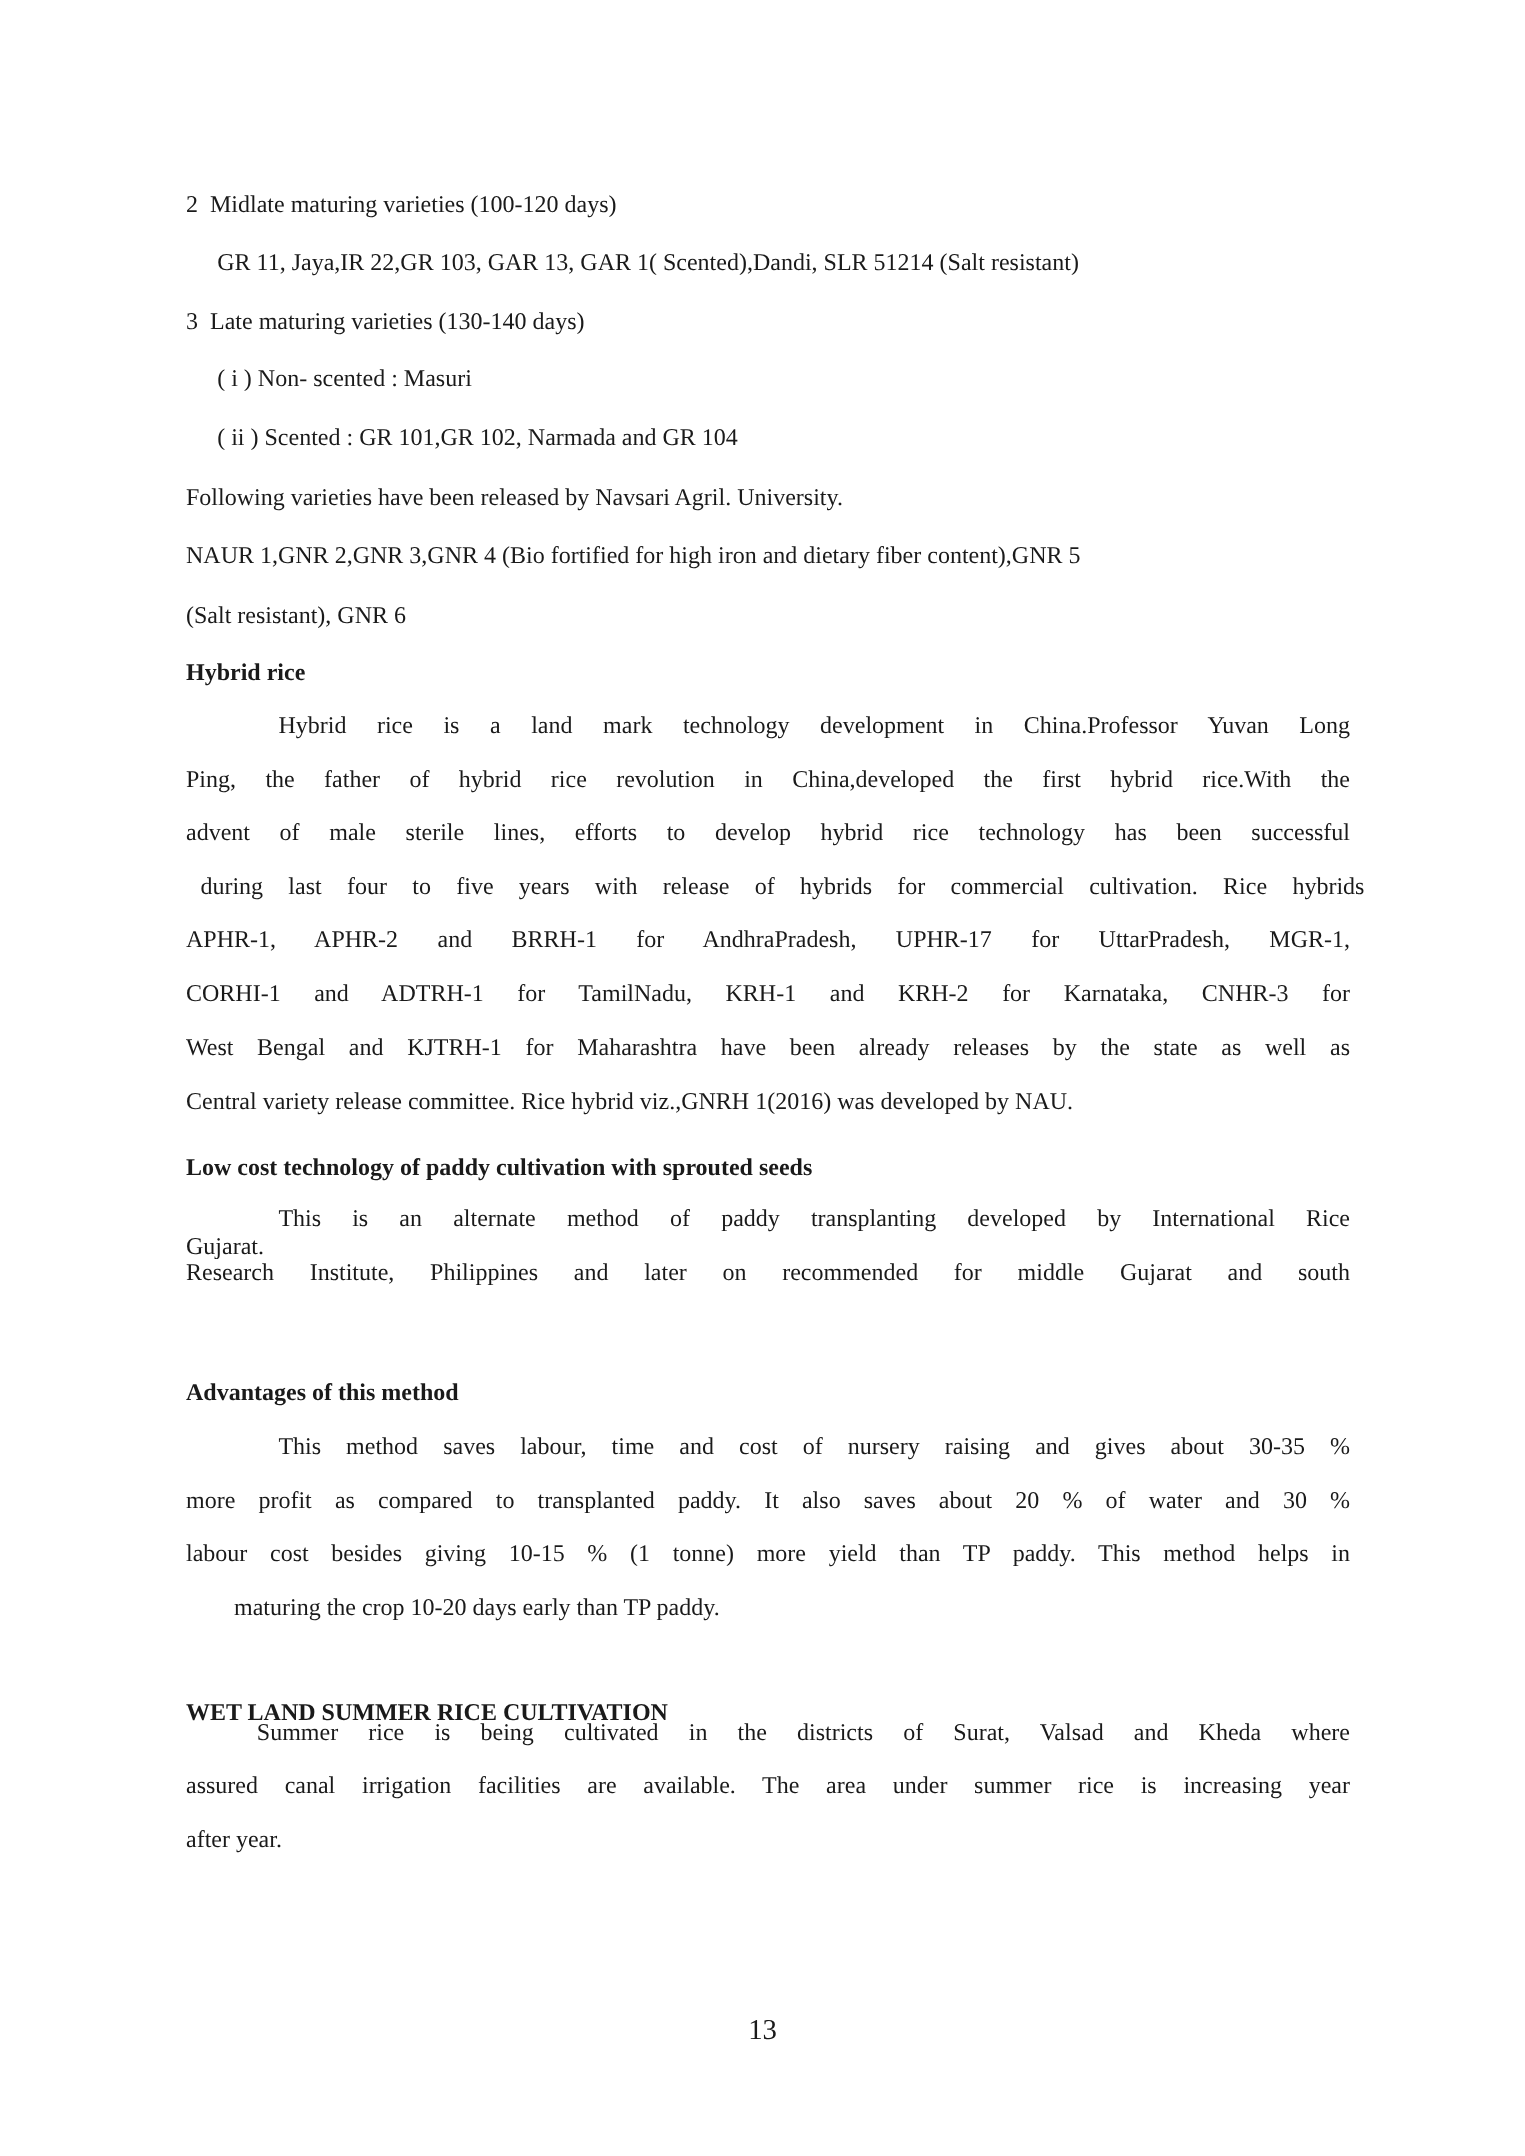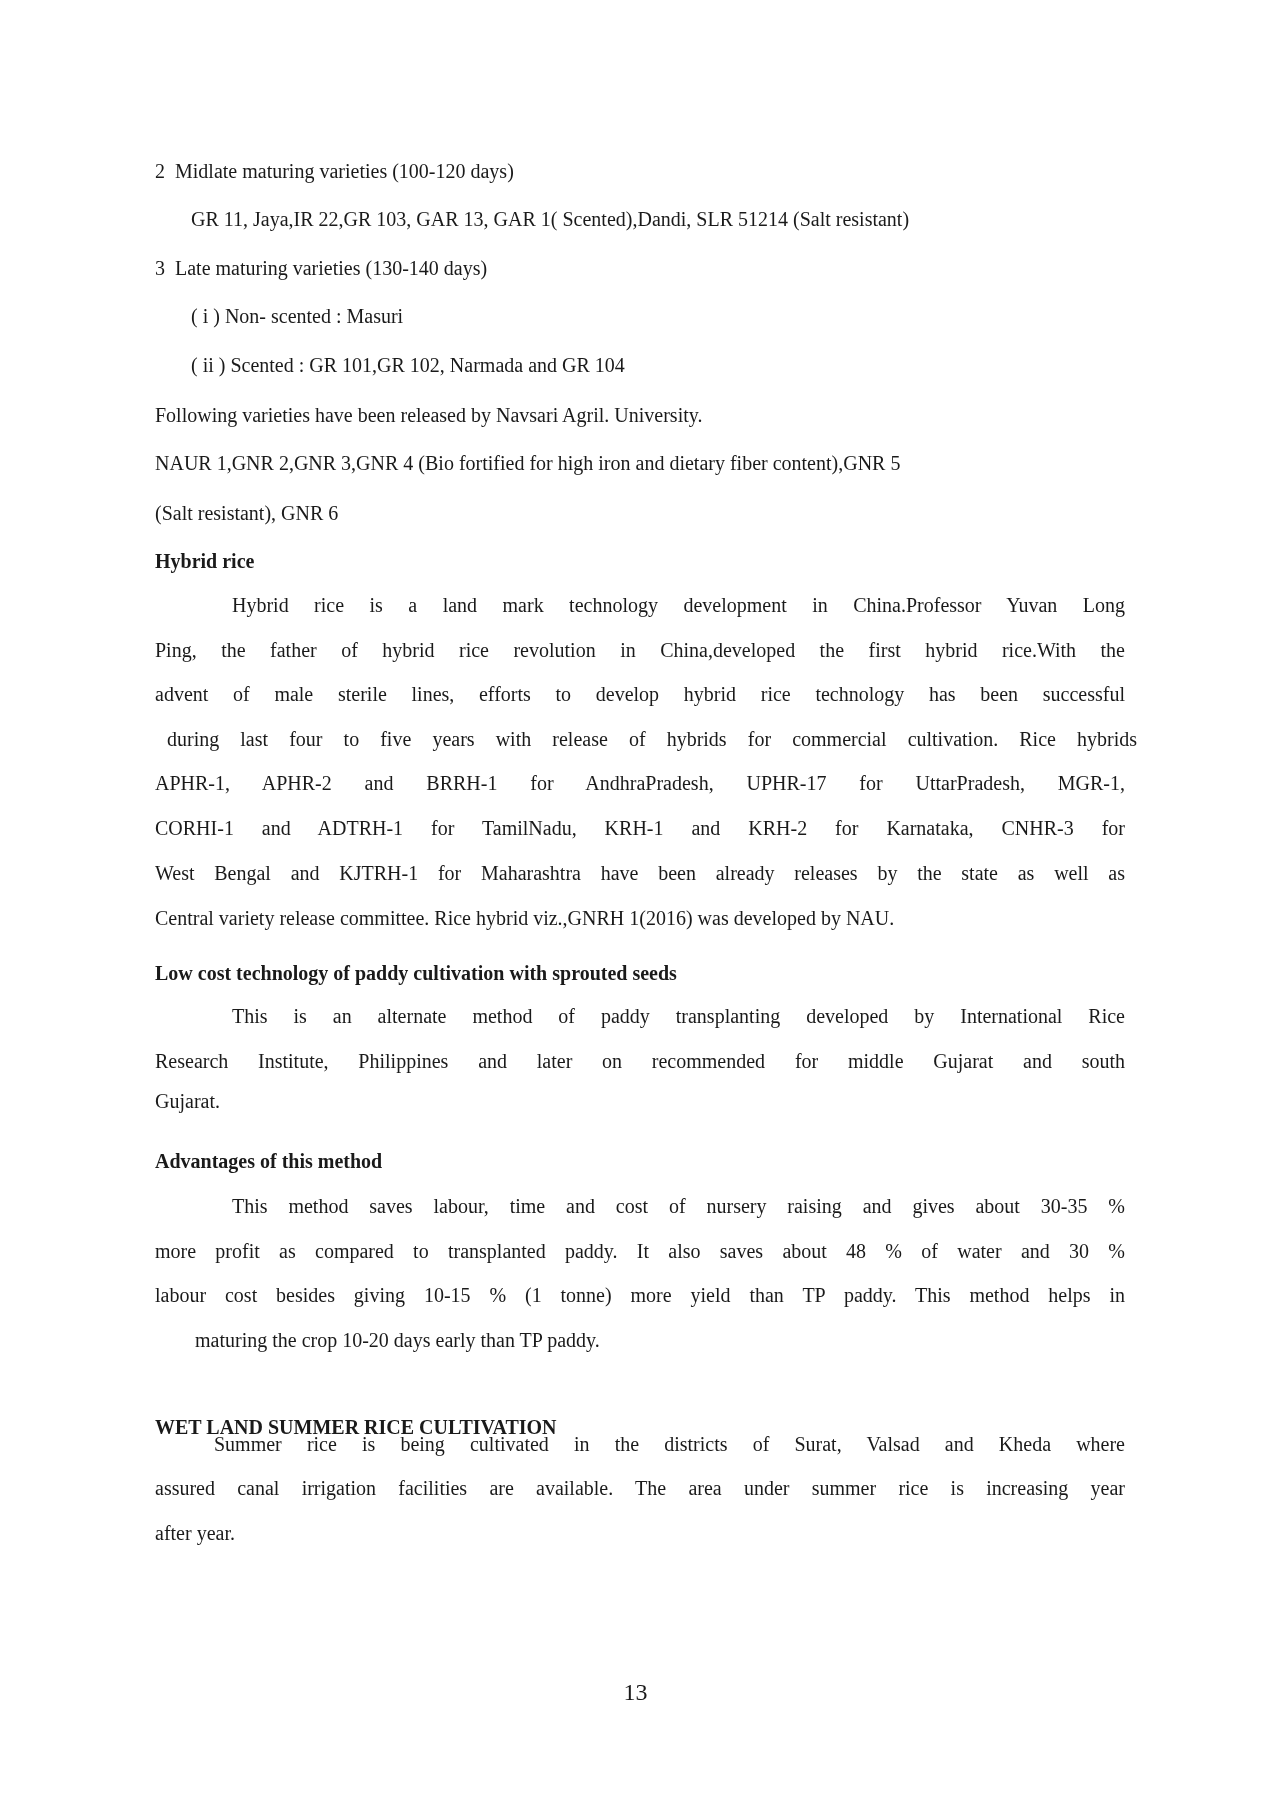--- a/index.html
+++ b/index.html
@@ -1,19 +1,19 @@
 <!DOCTYPE html>
 <html><head>
 <meta charset="utf-8">
 <style>
   html, body { margin: 0; padding: 0; background: #ffffff; }
   body { width: 1271px; height: 1797px; position: relative; overflow: hidden;
          font-family: "Liberation Serif", "DejaVu Serif", serif; color: #1a1a1a; }
   .ln { position: absolute; left: 155px; font-size: 20px; line-height: 30px; white-space: nowrap; }
-  .ind1 { left: 191px; }
+  .ind1 { left: 181px; }
   .just { width: 970px; text-align: justify; text-align-last: justify; white-space: normal; }
   .first { text-indent: 77px; }
   .first2 { text-indent: 59px; }
   .hd { font-weight: bold; }
   .pgnum { position: absolute; left: 0; width: 1271px; text-align: center; top: 1677px; font-size: 24px; line-height: 30px; }
 </style>
 </head>
 <body>
 
 <div class="ln" style="top:156px;">
@@ -38,25 +38,25 @@
 <div class="ln just" style="top:679px;">advent of male sterile lines, efforts to develop hybrid rice technology has been successful</div>
 <div class="ln just" style="top:724px;margin-left:12px;">during last four to five years with release of hybrids for commercial cultivation. Rice hybrids</div>
 <div class="ln just" style="top:768px;">APHR-1, APHR-2 and BRRH-1 for AndhraPradesh, UPHR-17 for UttarPradesh, MGR-1,</div>
 <div class="ln just" style="top:813px;">CORHI-1 and ADTRH-1 for TamilNadu, KRH-1 and KRH-2 for Karnataka, CNHR-3 for</div>
 <div class="ln just" style="top:858px;">West Bengal and KJTRH-1 for Maharashtra have been already releases by the state as well as</div>
 <div class="ln" style="top:903px;">Central variety release committee. Rice hybrid viz.,GNRH 1(2016) was developed by NAU.</div>
 
 <div class="ln hd" style="top:958px;">Low cost technology of paddy cultivation with sprouted seeds</div>
 <div class="ln just first" style="top:1001px;">This is an alternate method of paddy transplanting developed by International Rice</div>
 <div class="ln just" style="top:1046px;">Research Institute, Philippines and later on recommended for middle Gujarat and south</div>
-<div class="ln" style="top:1086px;text-align:right;">Gujarat.</div>
+<div class="ln" style="top:1024px;text-align:right;">Gujarat.</div>
 
 <div class="ln hd" style="top:1146px;">Advantages of this method</div>
 <div class="ln just first" style="top:1191px;">This method saves labour, time and cost of nursery raising and gives about 30-35 %</div>
-<div class="ln just" style="top:1236px;">more profit as compared to transplanted paddy. It also saves about 48 % of water and 30 %</div>
+<div class="ln just" style="top:1236px;">more profit as compared to transplanted paddy. It also saves about 20 % of water and 30 %</div>
 <div class="ln just" style="top:1280px;">labour cost besides giving 10-15 % (1 tonne) more yield than TP paddy. This method helps in</div>
 <div class="ln" style="top:1325px;margin-left:40px;">maturing the crop 10-20 days early than TP paddy.</div>
 
 <div class="ln hd" style="top:1384px;margin-top:28px;">WET LAND SUMMER RICE CULTIVATION</div>
 <div class="ln just first2" style="top:1429px;">Summer rice is being cultivated in the districts of Surat, Valsad and Kheda where</div>
 <div class="ln just" style="top:1473px;">assured canal irrigation facilities are available. The area under summer rice is increasing year</div>
 <div class="ln" style="top:1518px;">after year.</div>
 
 <div class="pgnum">13</div>
 

